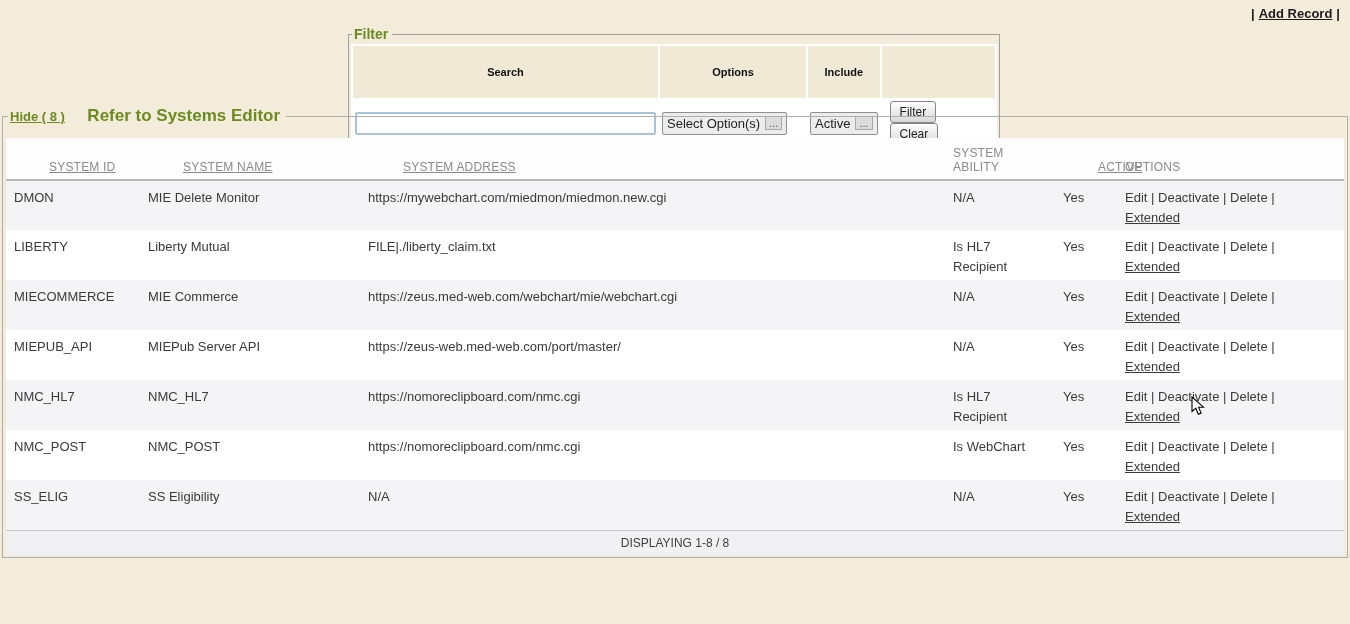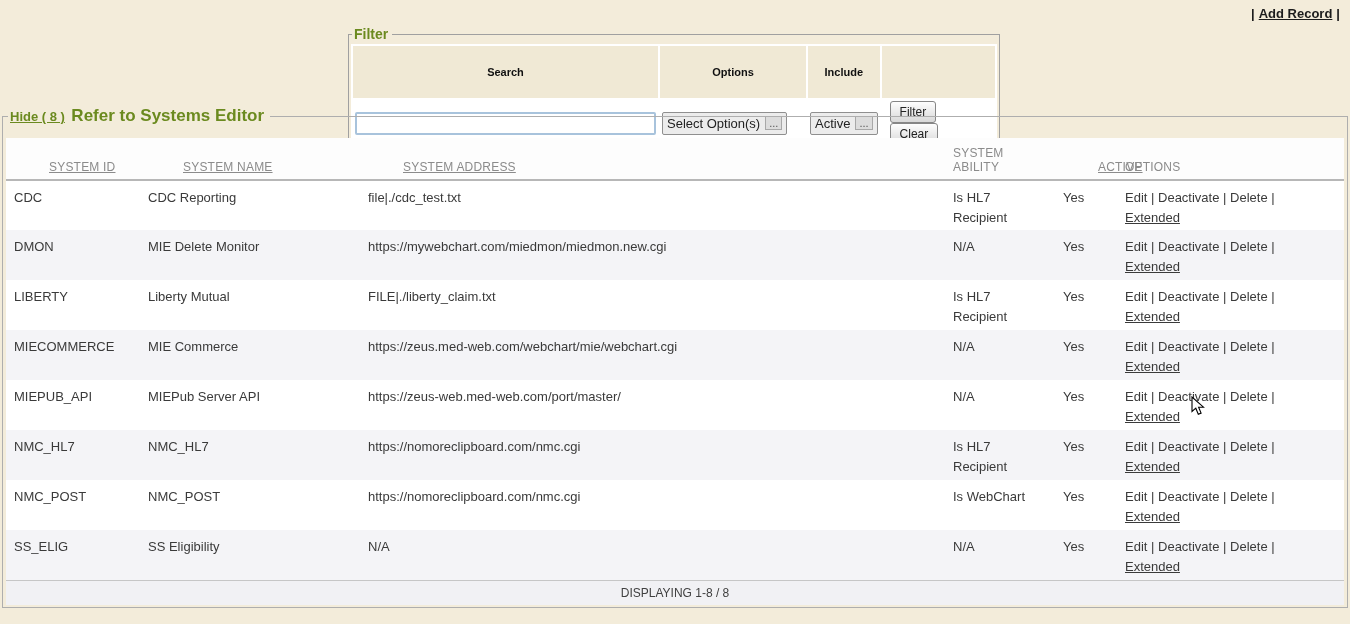--- a/index.html
+++ b/index.html
@@ -53,21 +53,21 @@
   
   fieldset.section {
     position:absolute; left:2px; top:106px; width:1346px;
     border:1px solid #aeaeae; background:transparent; padding:12px 3px 2px 3px;
   }
   fieldset.section legend { padding:0 6px 0 2px; margin-left:2px; white-space:nowrap; }
   fieldset.section legend a.hide-link {
     font-size:13px; font-weight:bold; color:#6b8a1f; text-decoration:underline; cursor:pointer;
   }
   fieldset.section legend .stitle {
-    font-size:17px; font-weight:bold; color:#6b8a1f; margin-left:2px;
+    font-size:17px; font-weight:bold; color:#6b8a1f; margin-left:18px;
   }
   
   table.systems { width:100%; border-collapse:collapse; background:#fff; table-layout:fixed; }
   table.systems thead th {
     vertical-align:bottom; text-align:left; font-size:12px; font-weight:normal;
     color:#8b8b8b; letter-spacing:.2px; padding:4px 8px 5px 8px; height:42px;
     border-bottom:2px solid #b7b7b7; background:#fdfdfd;
   }
   table.systems thead th .sortlink { text-decoration:underline; cursor:pointer;margin-left:35px; }
   table.systems tbody td {
@@ -145,28 +145,20 @@
           <tr id="thead-row">
             <th><span class="sortlink">SYSTEM ID</span></th>
             <th><span class="sortlink">SYSTEM NAME</span></th>
             <th><span class="sortlink">SYSTEM ADDRESS</span></th>
             <th><span>SYSTEM ABILITY</span></th>
             <th><span class="sortlink">ACTIVE</span></th>
             <th><span>OPTIONS</span></th>
           </tr>
         </thead>
       <tbody id="tbody">
-          <tr>
-            <td>CDC</td>
-            <td>CDC Reporting</td>
-            <td>file|./cdc_test.txt</td>
-            <td>Is HL7 Recipient</td>
-            <td>Yes</td>
-            <td><a class="opt">Edit</a> | <a class="opt">Deactivate</a> | <a class="opt">Delete</a> | <br><a class="opt ext">Extended</a></td>
-          </tr>
           <tr class="alt">
             <td>DMON</td>
             <td>MIE Delete Monitor</td>
             <td>https://mywebchart.com/miedmon/miedmon.new.cgi</td>
             <td>N/A</td>
             <td>Yes</td>
             <td><a class="opt">Edit</a> | <a class="opt">Deactivate</a> | <a class="opt">Delete</a> | <br><a class="opt ext">Extended</a></td>
           </tr>
           <tr>
             <td>LIBERTY</td>

